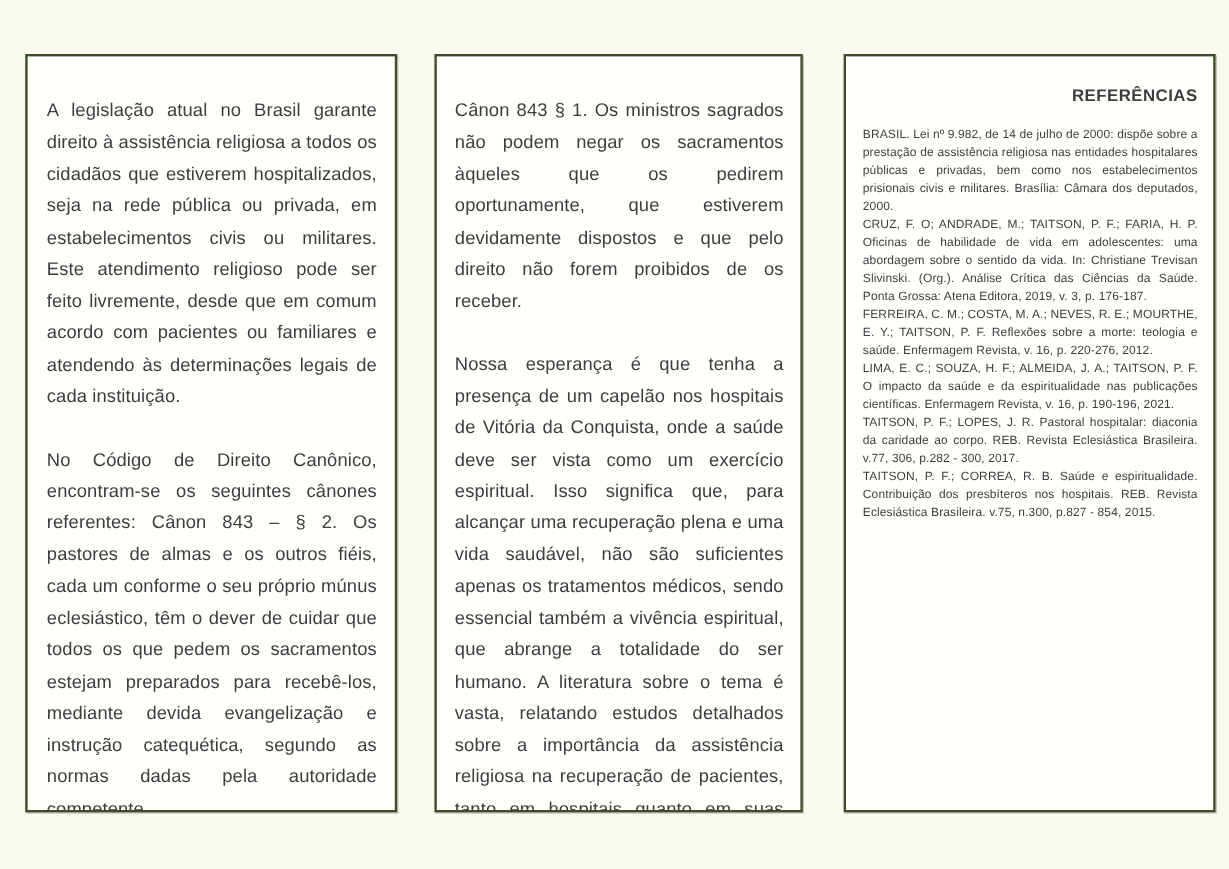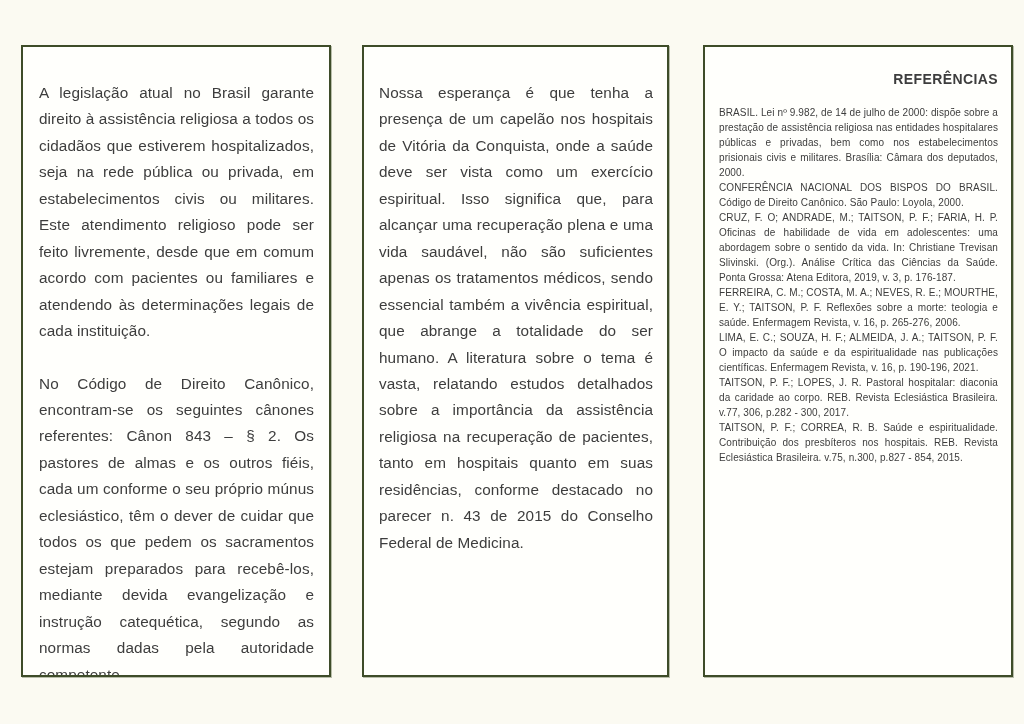--- a/index.html
+++ b/index.html
@@ -62,28 +62,28 @@
 
 <div class="sheet">
 
   <section class="panel panel-left">
     <p class="body-par">A legislação atual no Brasil garante direito à assistência religiosa a todos os cidadãos que estiverem hospitalizados, seja na rede pública ou privada, em estabelecimentos civis ou militares. Este atendimento religioso pode ser feito livremente, desde que em comum acordo com pacientes ou familiares e atendendo às determinações legais de cada instituição.</p>
     <p class="body-par">No Código de Direito Canônico, encontram-se os seguintes cânones referentes: Cânon 843 – § 2. Os pastores de almas e os outros fiéis, cada um conforme o seu próprio múnus eclesiástico, têm o dever de cuidar que todos os que pedem os sacramentos estejam preparados para recebê-los, mediante devida evangelização e instrução catequética, segundo as normas dadas pela autoridade competente.</p>
 
   </section>
 
   <section class="panel panel-center">
+    <p class="body-par">Cânon 843 § 1. Os ministros sagrados não podem negar os sacramentos àqueles que os pedirem oportunamente, que estiverem devidamente dispostos e que pelo direito não forem proibidos de os receber.</p>
     <p class="body-par">Nossa esperança é que tenha a presença de um capelão nos hospitais de Vitória da Conquista, onde a saúde deve ser vista como um exercício espiritual. Isso significa que, para alcançar uma recuperação plena e uma vida saudável, não são suficientes apenas os tratamentos médicos, sendo essencial também a vivência espiritual, que abrange a totalidade do ser humano. A literatura sobre o tema é vasta, relatando estudos detalhados sobre a importância da assistência religiosa na recuperação de pacientes, tanto em hospitais quanto em suas residências, conforme destacado no parecer n. 43 de 2015 do Conselho Federal de Medicina.</p>
   </section>
 
   <section class="panel panel-refs">
     <h2 class="refs-title">REFERÊNCIAS</h2>
     <p class="ref">BRASIL. Lei nº 9.982, de 14 de julho de 2000: dispõe sobre a prestação de assistência religiosa nas entidades hospitalares públicas e privadas, bem como nos estabelecimentos prisionais civis e militares. Brasília: Câmara dos deputados, 2000.</p>
-    <p class="ref">CONFERÊNCIA NACIONAL DOS BISPOS DO BRASIL. Código de Direito Canônico. São Paulo: Loyola, 2000.</p>
     <p class="ref">CRUZ, F. O; ANDRADE, M.; TAITSON, P. F.; FARIA, H. P. Oficinas de habilidade de vida em adolescentes: uma abordagem sobre o sentido da vida. In: Christiane Trevisan Slivinski. (Org.). Análise Crítica das Ciências da Saúde. Ponta Grossa: Atena Editora, 2019, v. 3, p. 176-187.</p>
-    <p class="ref">FERREIRA, C. M.; COSTA, M. A.; NEVES, R. E.; MOURTHE, E. Y.; TAITSON, P. F. Reflexões sobre a morte: teologia e saúde. Enfermagem Revista, v. 16, p. 265-276, 2006.</p>
+    <p class="ref">FERREIRA, C. M.; COSTA, M. A.; NEVES, R. E.; MOURTHE, E. Y.; TAITSON, P. F. Reflexões sobre a morte: teologia e saúde. Enfermagem Revista, v. 16, p. 220-276, 2012.</p>
     <p class="ref">LIMA, E. C.; SOUZA, H. F.; ALMEIDA, J. A.; TAITSON, P. F. O impacto da saúde e da espiritualidade nas publicações científicas. Enfermagem Revista, v. 16, p. 190-196, 2021.</p>
     <p class="ref">TAITSON, P. F.; LOPES, J. R. Pastoral hospitalar: diaconia da caridade ao corpo. REB. Revista Eclesiástica Brasileira. v.77, 306, p.282 - 300, 2017.</p>
     <p class="ref">TAITSON, P. F.; CORREA, R. B. Saúde e espiritualidade. Contribuição dos presbíteros nos hospitais. REB. Revista Eclesiástica Brasileira. v.75, n.300, p.827 - 854, 2015.</p>
 
   </section>
 
 </div>
 
 </body></html>

